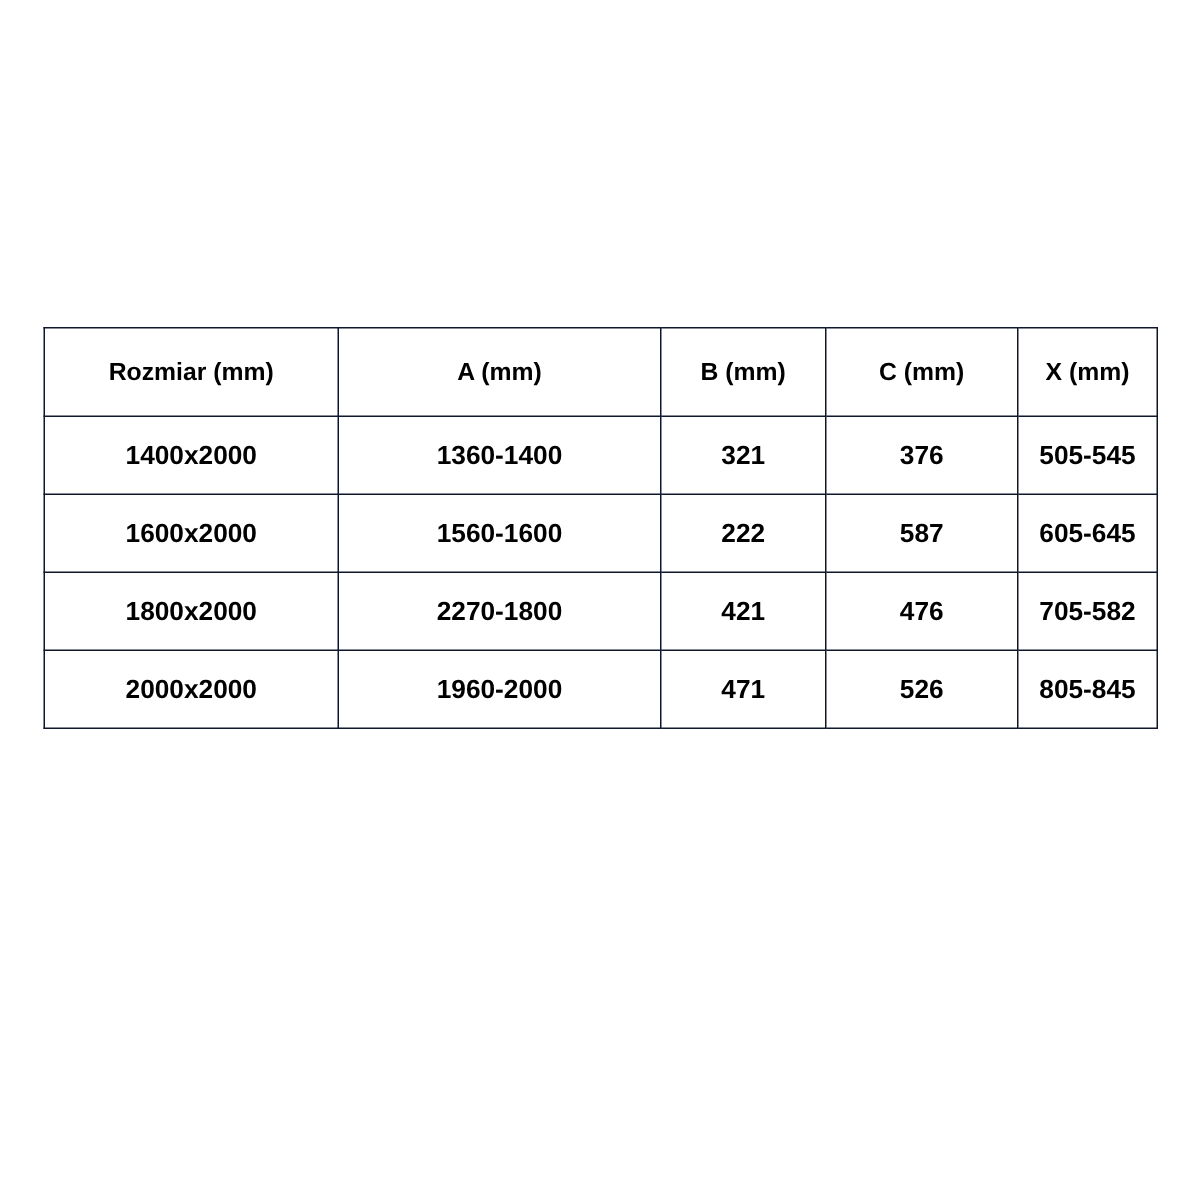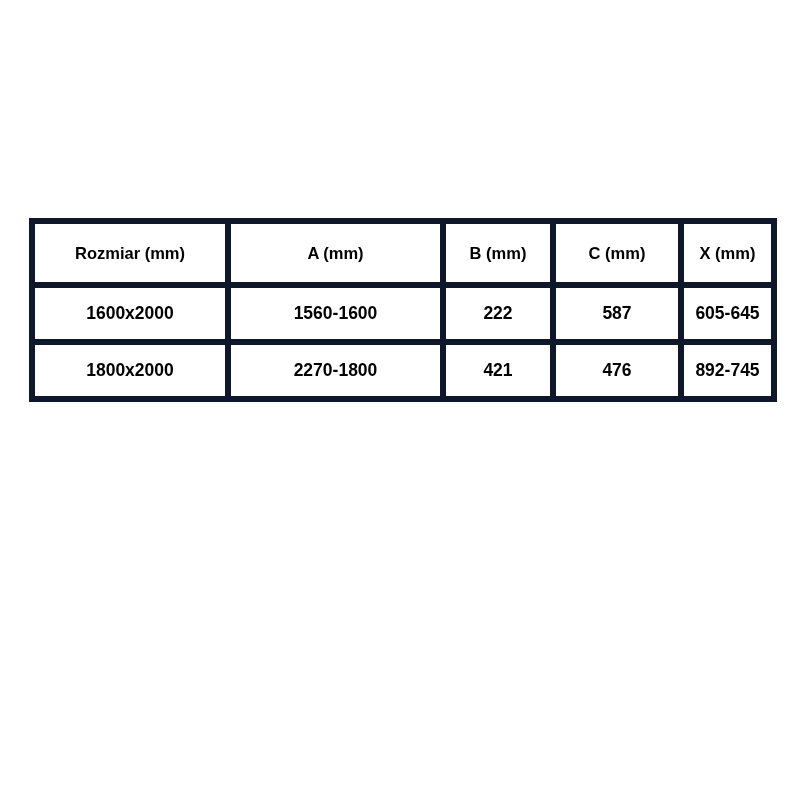--- a/index.html
+++ b/index.html
@@ -26,21 +26,21 @@
     top: 218px;
     width: 742px;
   }
   table.dim-table {
     border-collapse: collapse;
     width: 742px;
     table-layout: fixed;
   }
   table.dim-table td,
   table.dim-table th {
-    border: 6px solid #0f172a;
+    border: 1px solid #0f172a;
     text-align: center;
     vertical-align: middle;
     font-weight: bold;
     color: #000000;
     padding: 0;
     height: 51px;
     line-height: 51px;
     white-space: nowrap;
   }
   table.dim-table th {
@@ -75,29 +75,43 @@
         <tr>
           <th>Rozmiar (mm)</th>
           <th>A (mm)</th>
           <th>B (mm)</th>
           <th>C (mm)</th>
           <th>X (mm)</th>
         </tr>
       </thead>
       <tbody>
         <tr>
+          <td>1400x2000</td>
+          <td>1360-1400</td>
+          <td>321</td>
+          <td>376</td>
+          <td>505-545</td>
+        </tr>
+        <tr>
           <td>1600x2000</td>
           <td>1560-1600</td>
           <td>222</td>
           <td>587</td>
           <td>605-645</td>
         </tr>
         <tr>
           <td>1800x2000</td>
           <td>2270-1800</td>
           <td>421</td>
           <td>476</td>
-          <td>892-745</td>
+          <td>705-582</td>
+        </tr>
+        <tr>
+          <td>2000x2000</td>
+          <td>1960-2000</td>
+          <td>471</td>
+          <td>526</td>
+          <td>805-845</td>
         </tr>
       </tbody>
     </table>
   </div>
 </div>
 
 </body></html>

